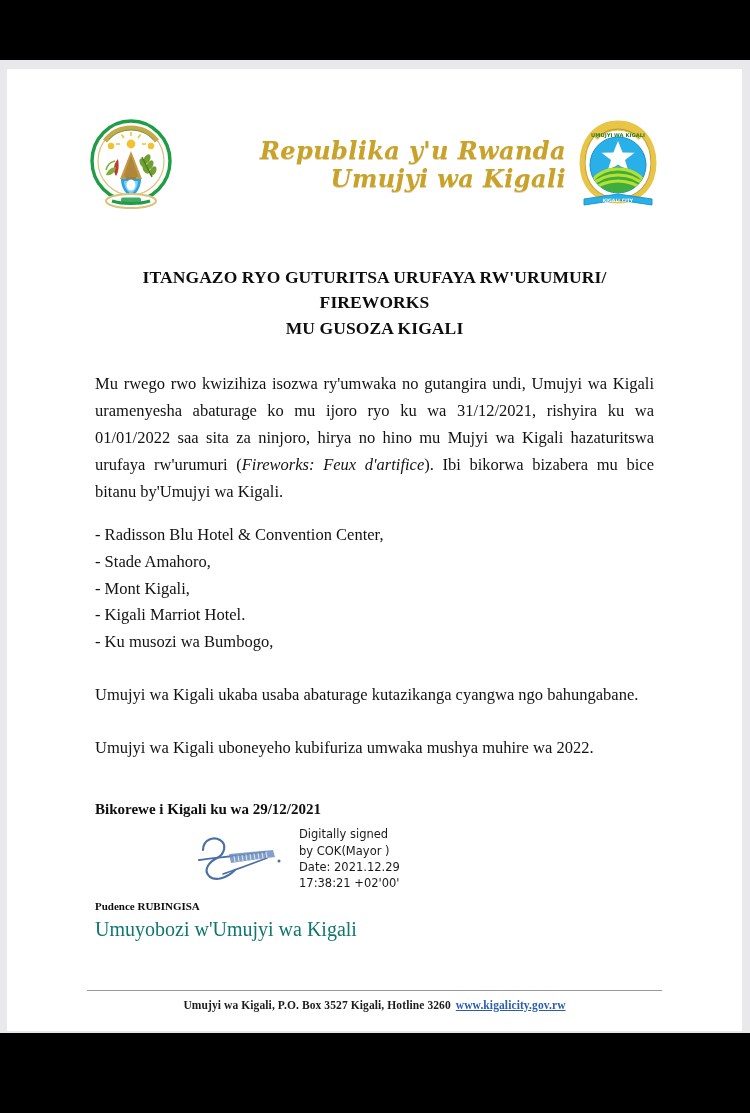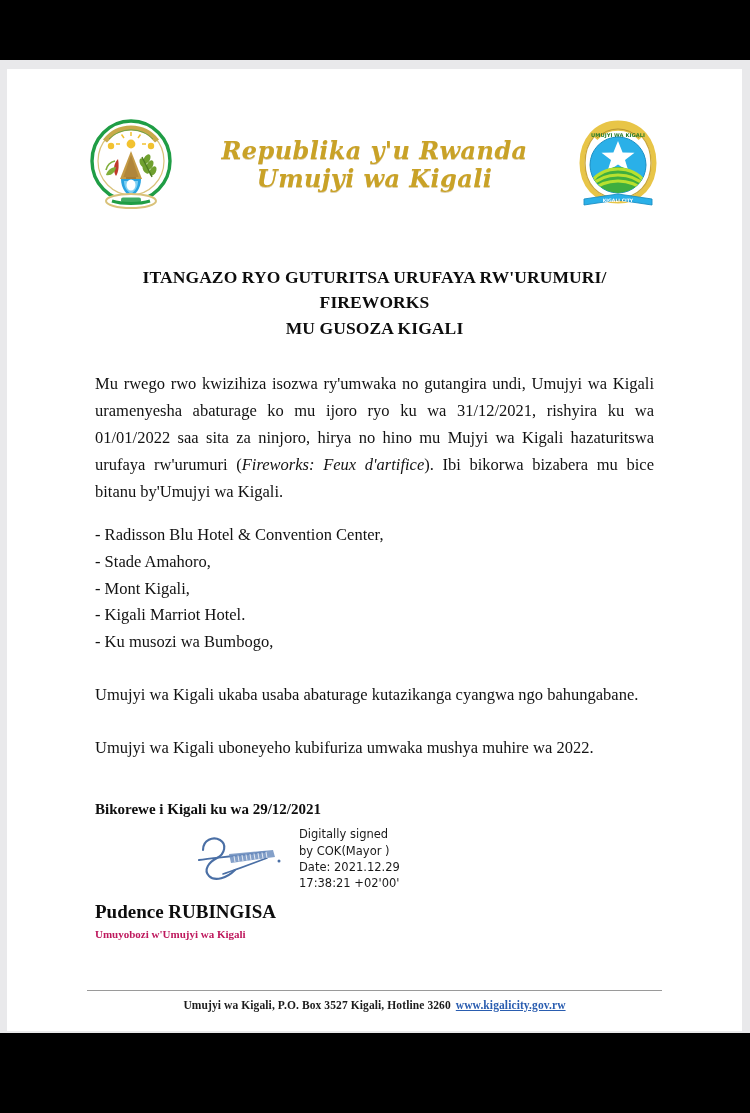--- a/index.html
+++ b/index.html
@@ -57,21 +57,21 @@
     padding: 46px 78px 0 78px;
     box-sizing: border-box;
   }
   .emblem-rw, .emblem-kg {
     width: 92px;
     height: 100px;
     flex: 0 0 auto;
   }
   .letterhead-title {
     flex: 1 1 auto;
-    text-align: center;
+    text-align: right;
     line-height: 1.18;
     padding: 0 6px;
   }
   .script-line {
     font-family: "DejaVu Serif", serif;
     font-style: italic;
     font-weight: bold;
     font-size: 24px;
     color: #c9a227;
     letter-spacing: 0.4px;
@@ -138,29 +138,29 @@
     margin-left: 14px;
     margin-top: 2px;
     font-family: "DejaVu Sans", sans-serif;
     font-size: 11.5px;
     line-height: 1.42;
     color: #1a1a1a;
   }
 
   .signer-name {
     margin-top: 6px;
-    font-size: 19px;
+    font-size: 11px;
     font-weight: bold;
     color: #0d0d0d;
     line-height: 1.5;
   }
   .signer-role {
-    font-size: 11px;
-    font-weight: bold;
-    color: #be185d;
+    font-size: 20px;
+    font-weight: normal;
+    color: #0f766e;
     line-height: 1.5;
   }
 
   
   .footer-wrap {
     position: absolute;
     left: 0;
     bottom: 20px;
     width: 735px;
     box-sizing: border-box;

